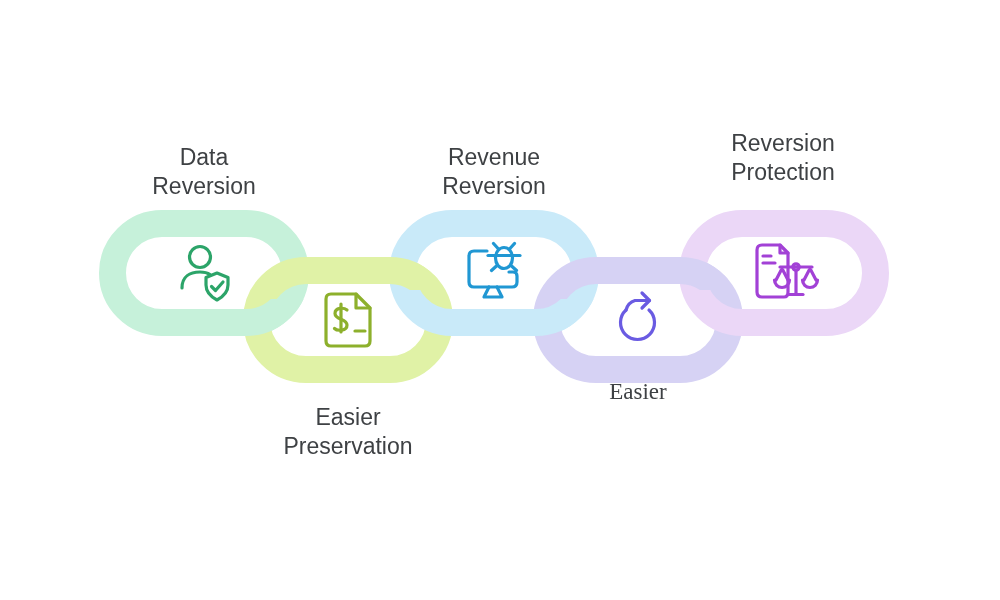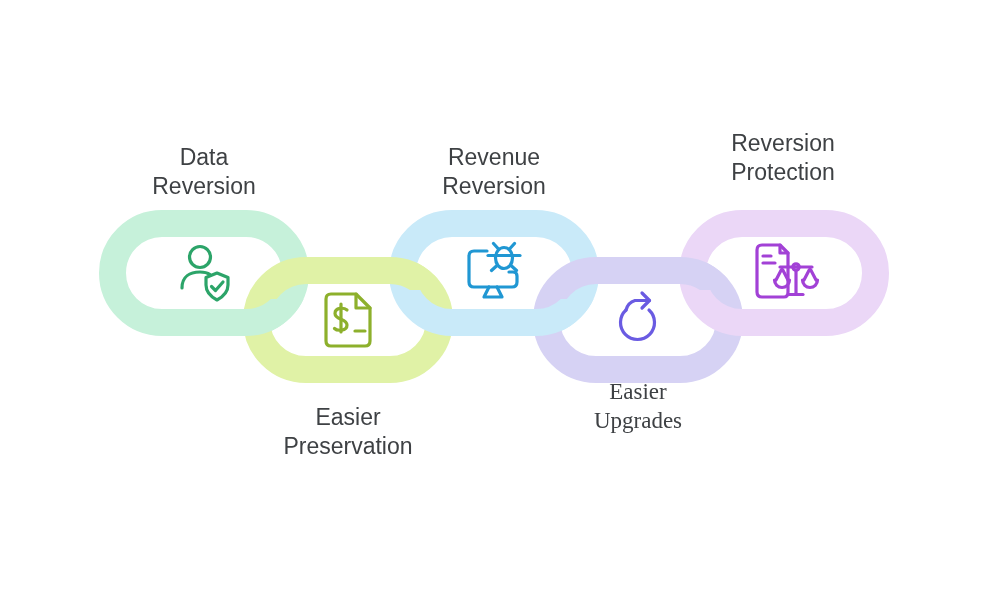--- a/index.html
+++ b/index.html
@@ -126,20 +126,19 @@
   <div class="label" style="left:348px; top:403px;">
     <span>Easier</span>
     <span>Preservation</span>
   </div>
   <div class="label" style="left:494px; top:143px;">
     <span>Revenue</span>
     <span>Reversion</span>
   </div>
   <div class="label" style="left:638px; top:377px;font-family:Liberation Serif, serif;">
     <span>Easier</span>
-    <span>Upgrades</span>
   </div>
   <div class="label" style="left:783px; top:129px;">
     <span>Reversion</span>
     <span>Protection</span>
   </div>
 
 </div>
 
 </body></html>

